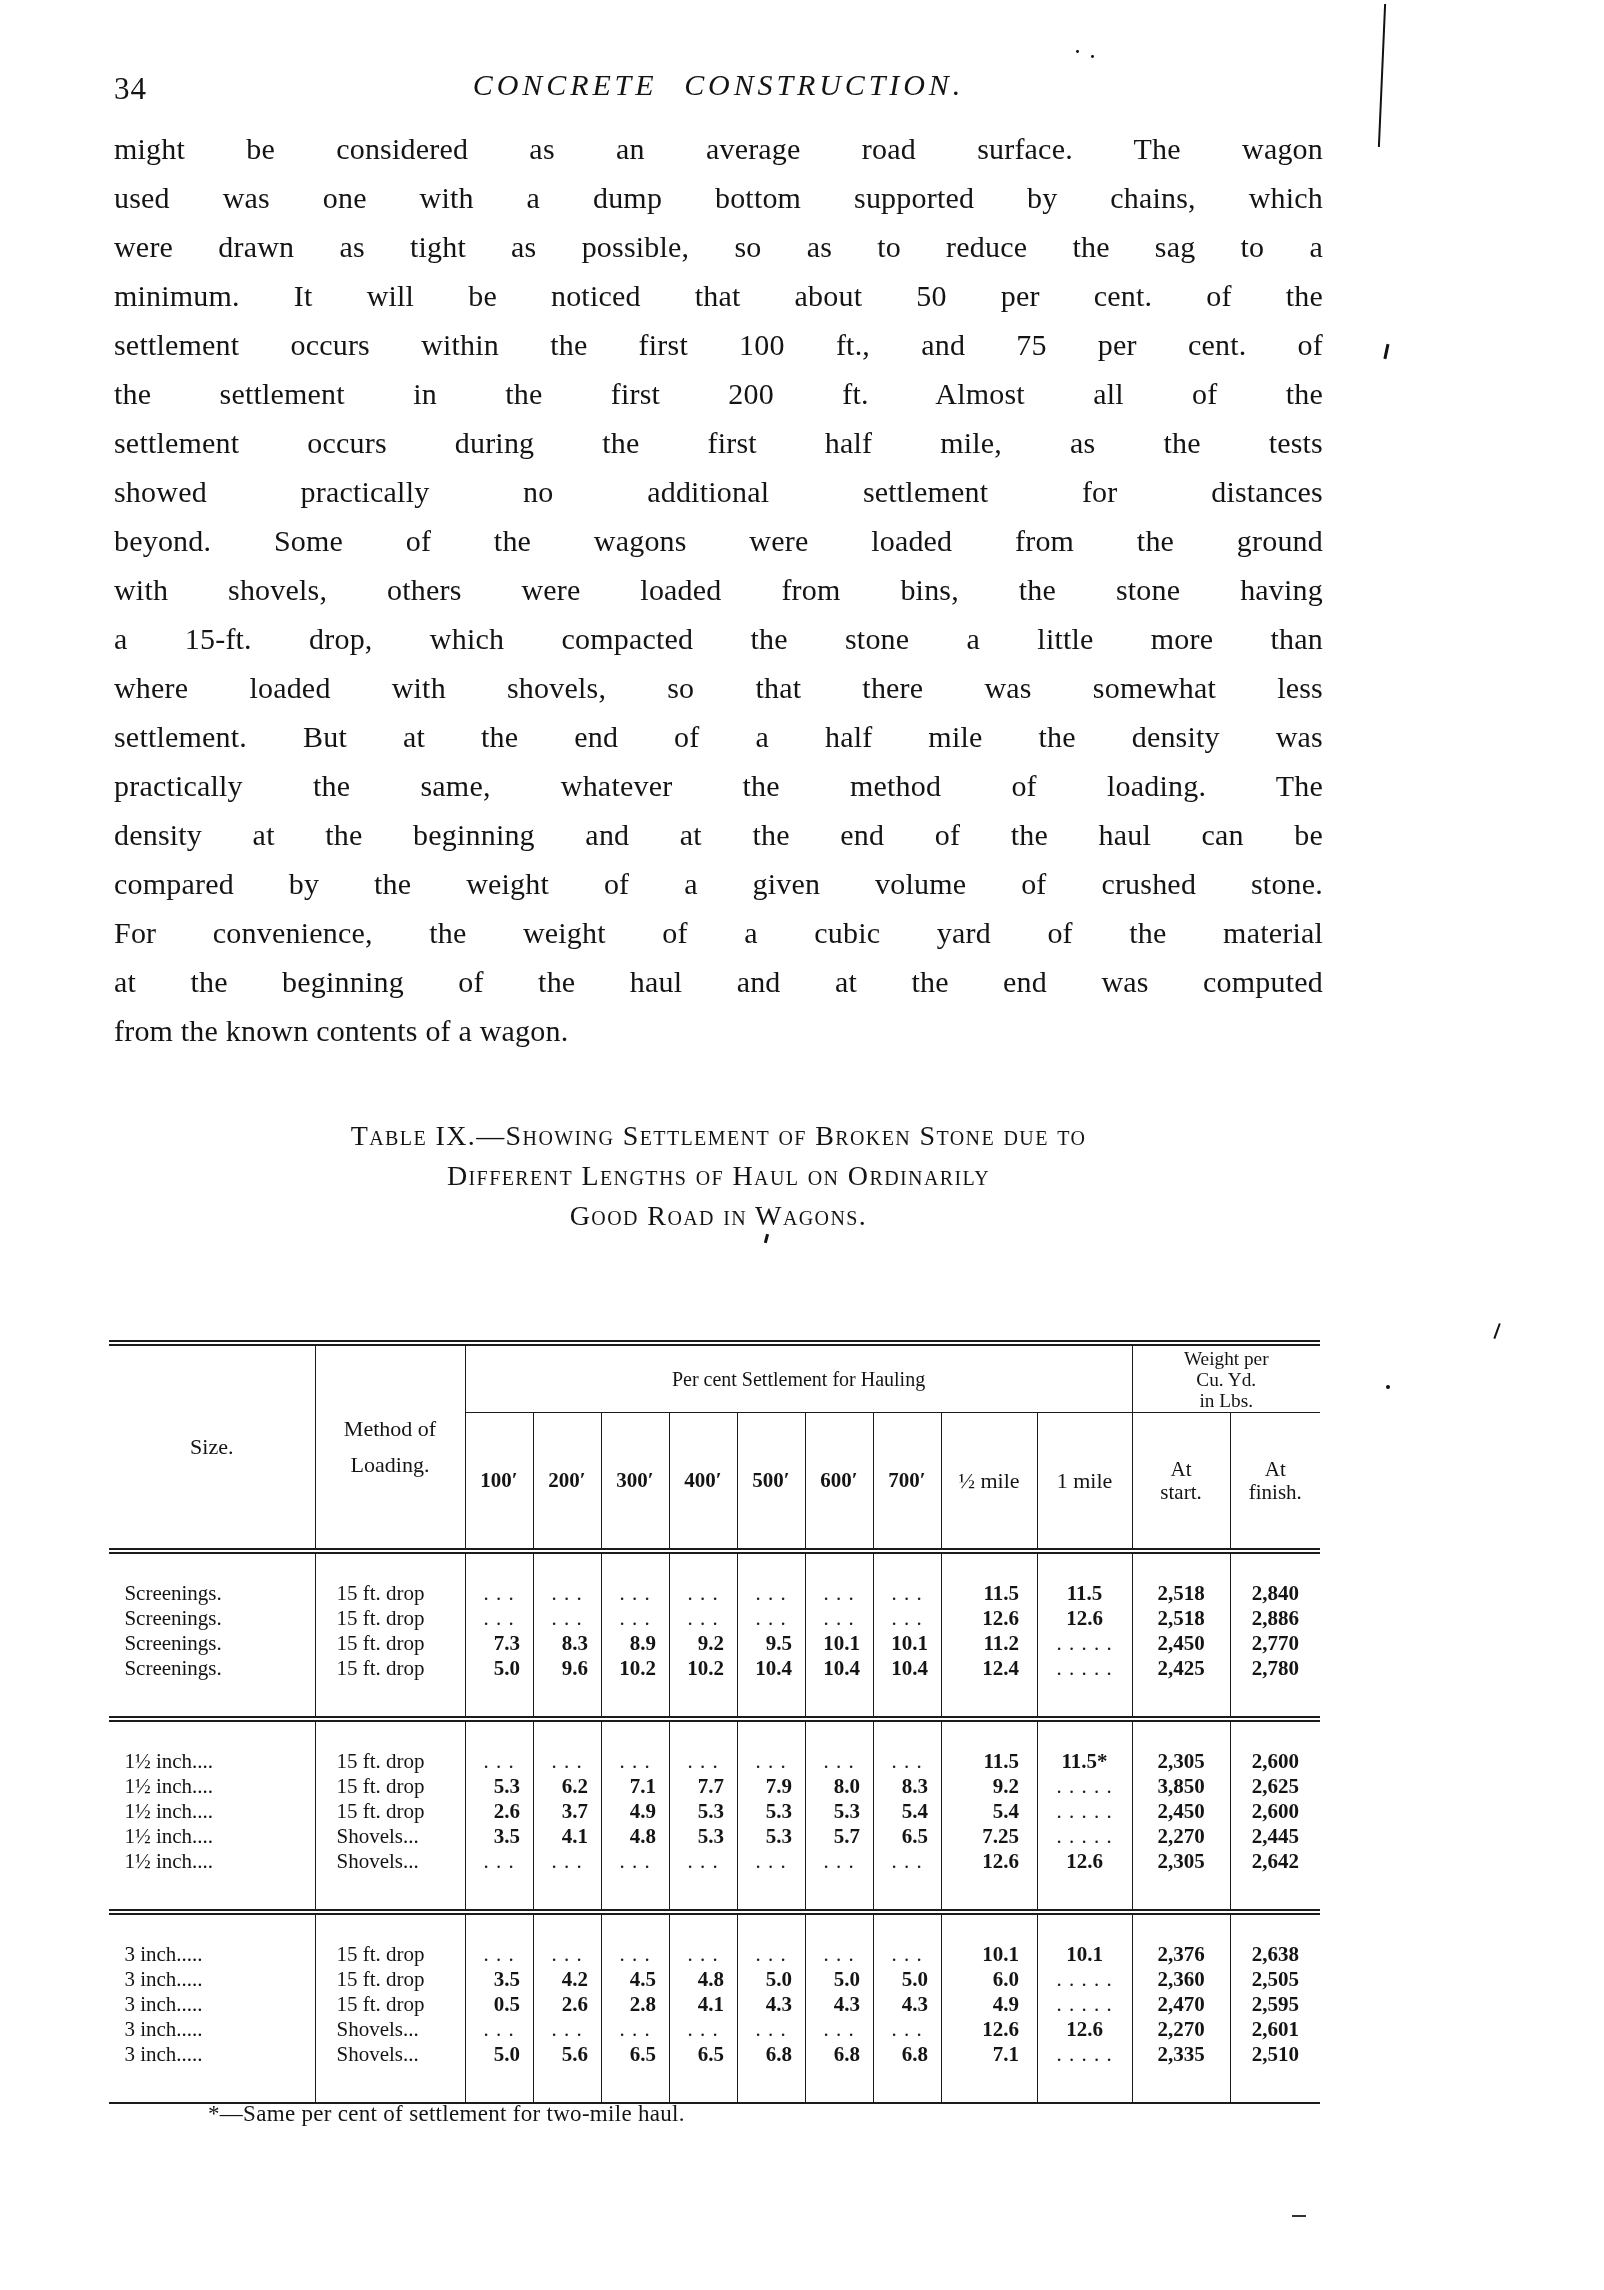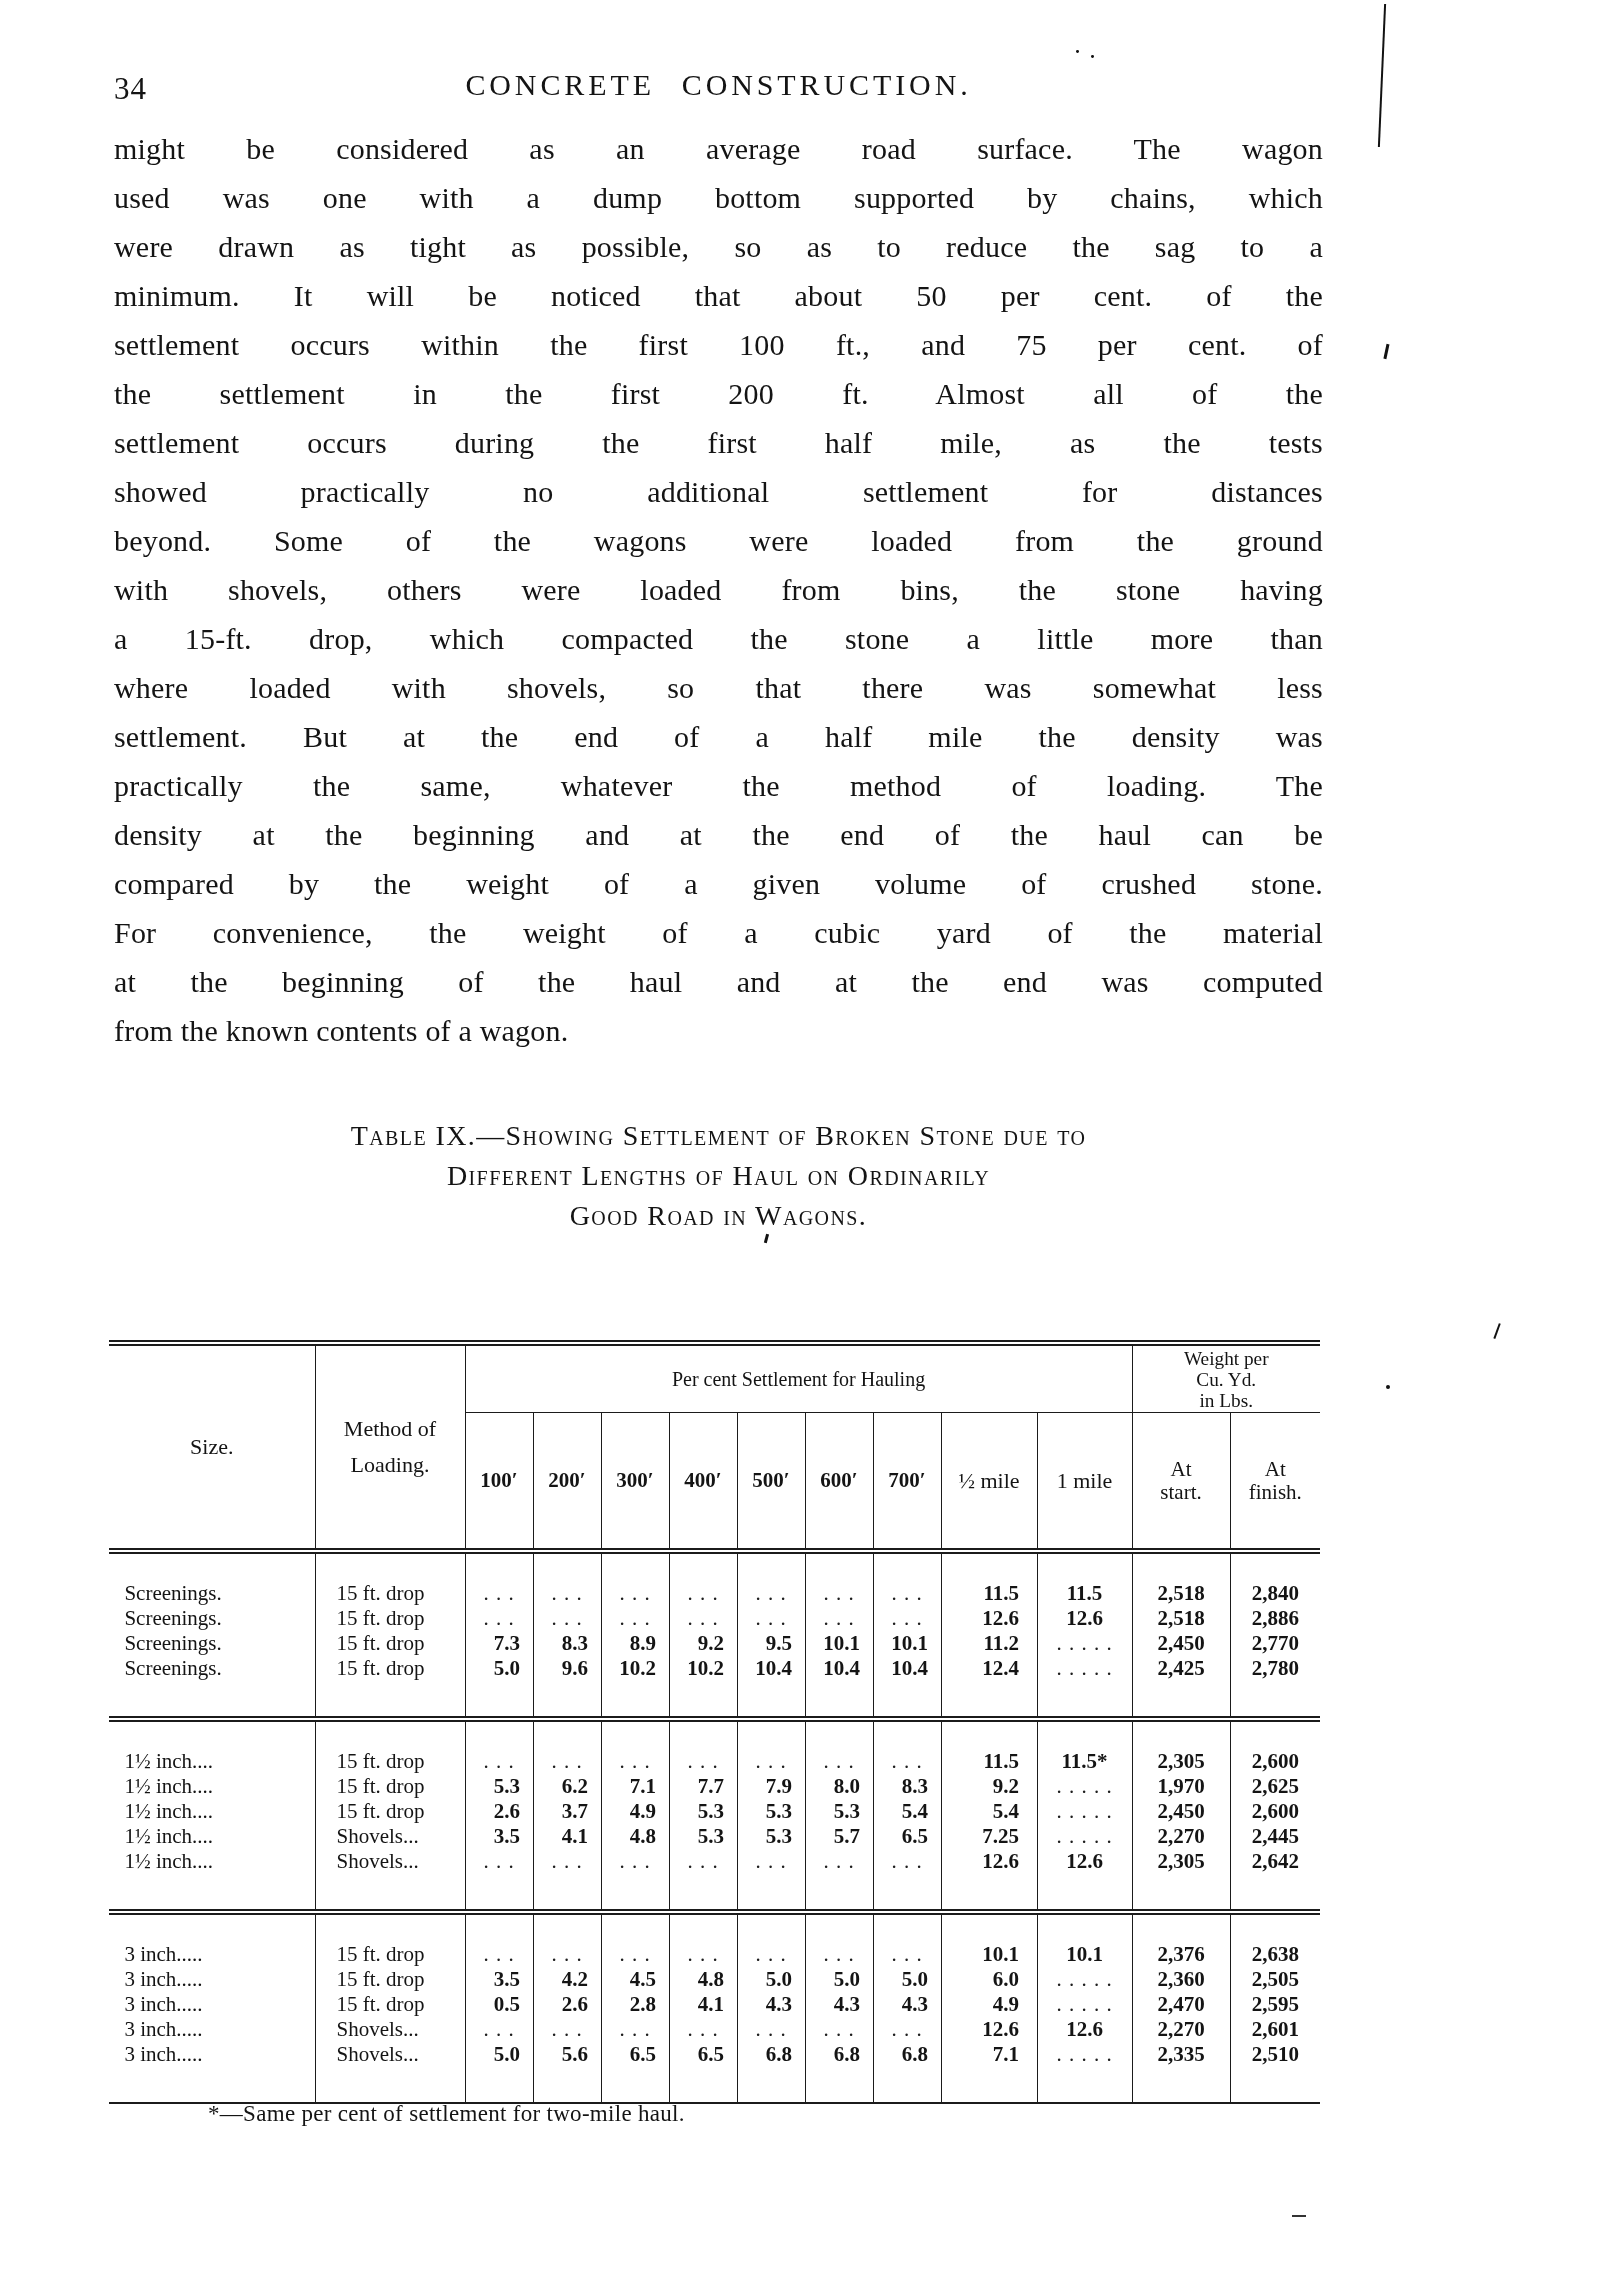--- a/index.html
+++ b/index.html
@@ -9,21 +9,21 @@
     font-family:"Liberation Serif", serif;
     overflow:hidden;
   }
   
   .pagenum {
     position:absolute; left:114px; top:71px;
     font-size:31px; letter-spacing:1px;
   }
   .runhead {
     position:absolute; left:114px; top:68px; width:1209px;
-    text-align:center; font-size:30px;
+    text-align:center; font-style:italic; font-size:30px;
     letter-spacing:3.9px; word-spacing:15.4px;
   }
   
   .para {
     position:absolute; left:114px; top:124px; width:1209px;
     font-size:30px;
   }
   .pline {
     height:49px; line-height:49px;
     text-align:justify; text-align-last:justify;
@@ -256,21 +256,21 @@
           <td class="c-method">15 ft. drop</td>
           <td class="c-dist num">5.3</td>
           <td class="c-dist num">6.2</td>
           <td class="c-dist num">7.1</td>
           <td class="c-dist num">7.7</td>
           <td class="c-dist num">7.9</td>
           <td class="c-dist num">8.0</td>
           <td class="c-dist num">8.3</td>
           <td class="c-half num">9.2</td>
           <td class="c-mile dots">. . . . .</td>
-          <td class="c-start num">1,970</td>
+          <td class="c-start num">3,850</td>
           <td class="c-fin num">2,625</td>
         </tr>
         <tr>
           <td class="c-size">1½ inch....</td>
           <td class="c-method">15 ft. drop</td>
           <td class="c-dist num">2.6</td>
           <td class="c-dist num">3.7</td>
           <td class="c-dist num">4.9</td>
           <td class="c-dist num">5.3</td>
           <td class="c-dist num">5.3</td>

